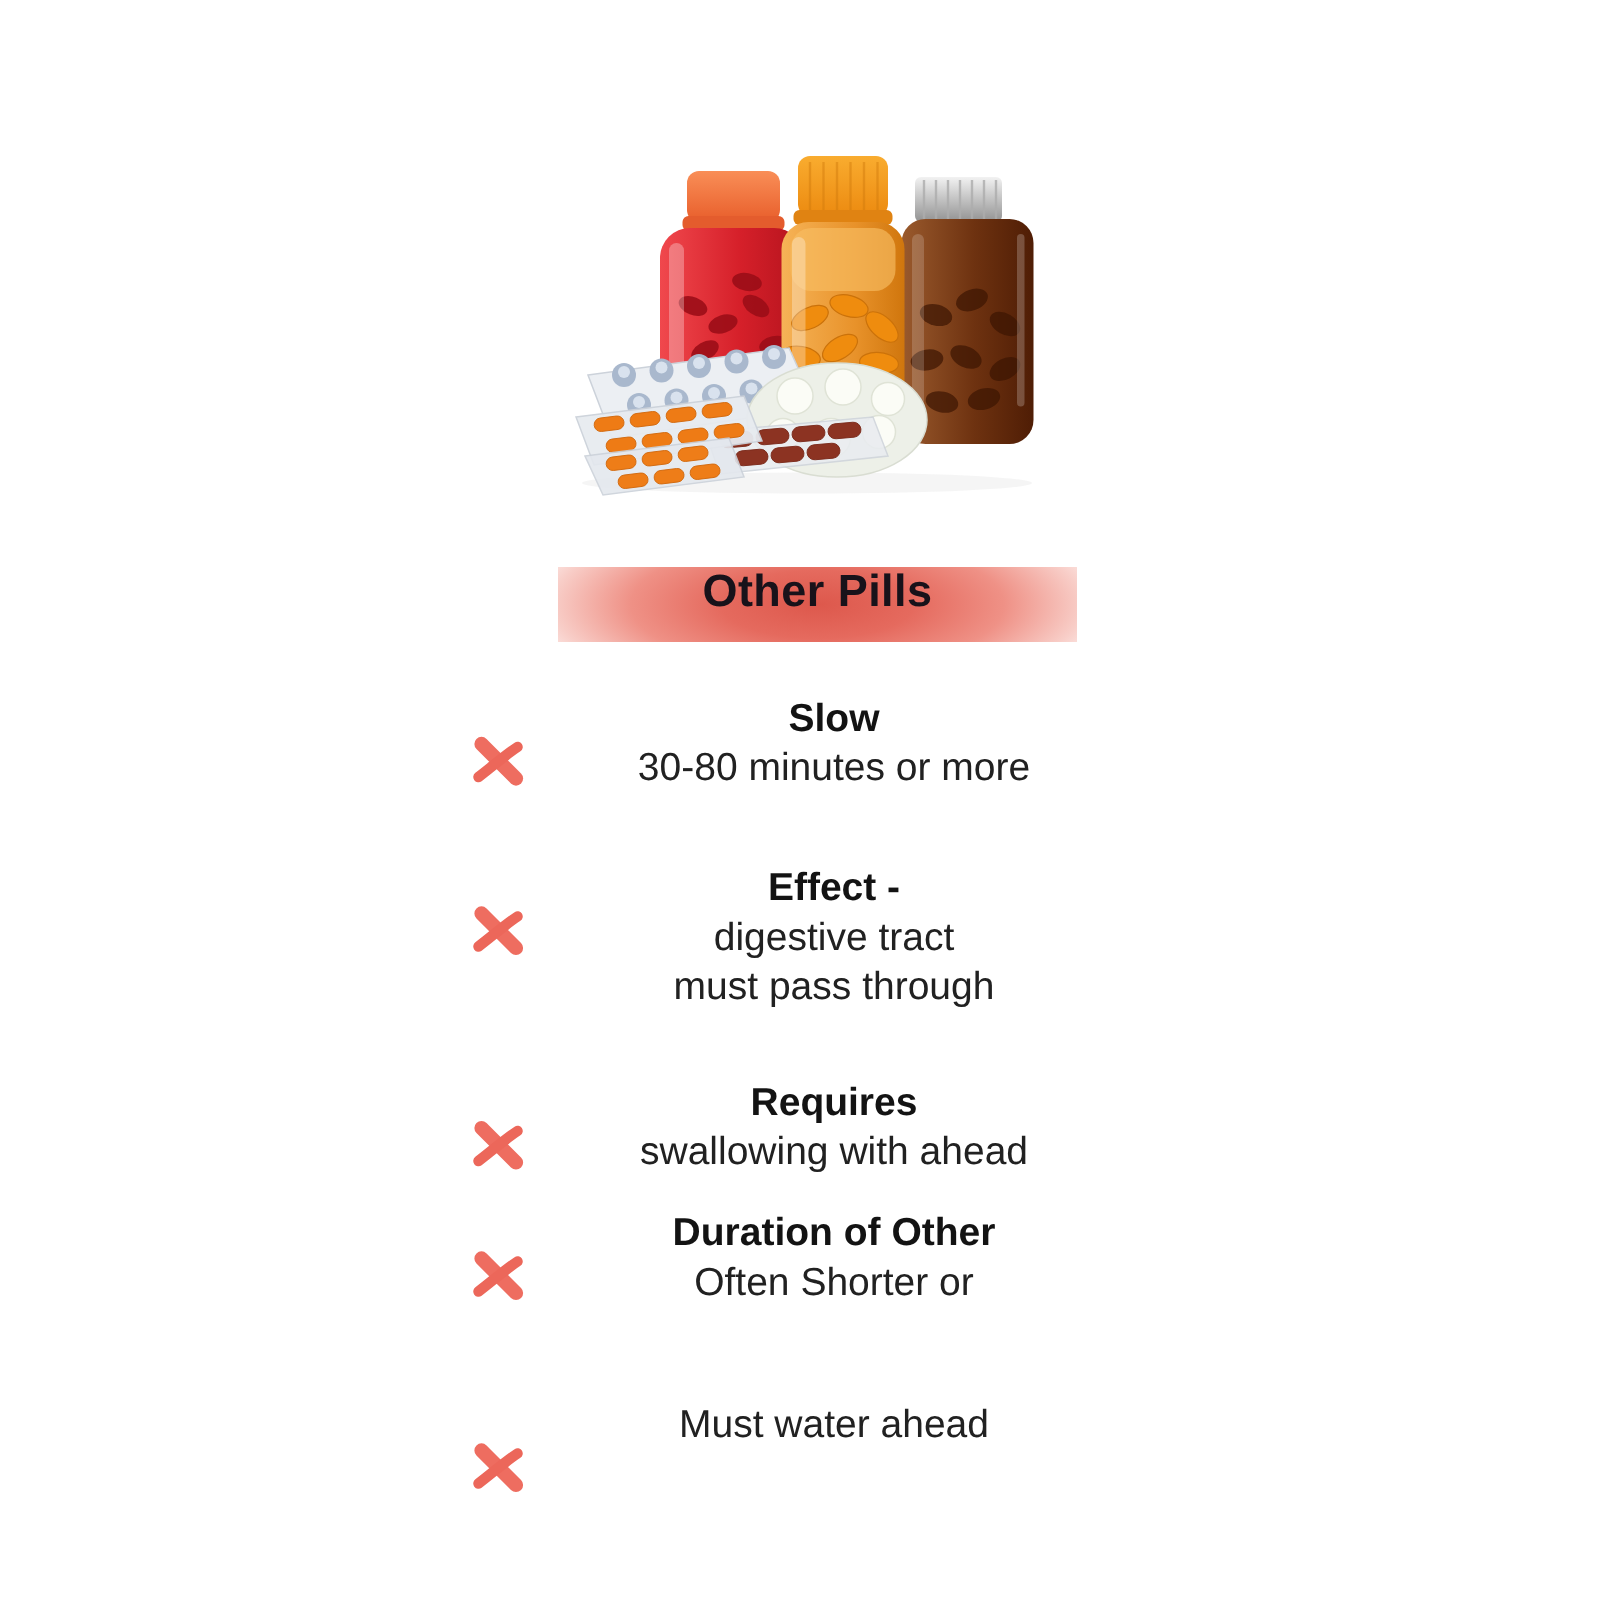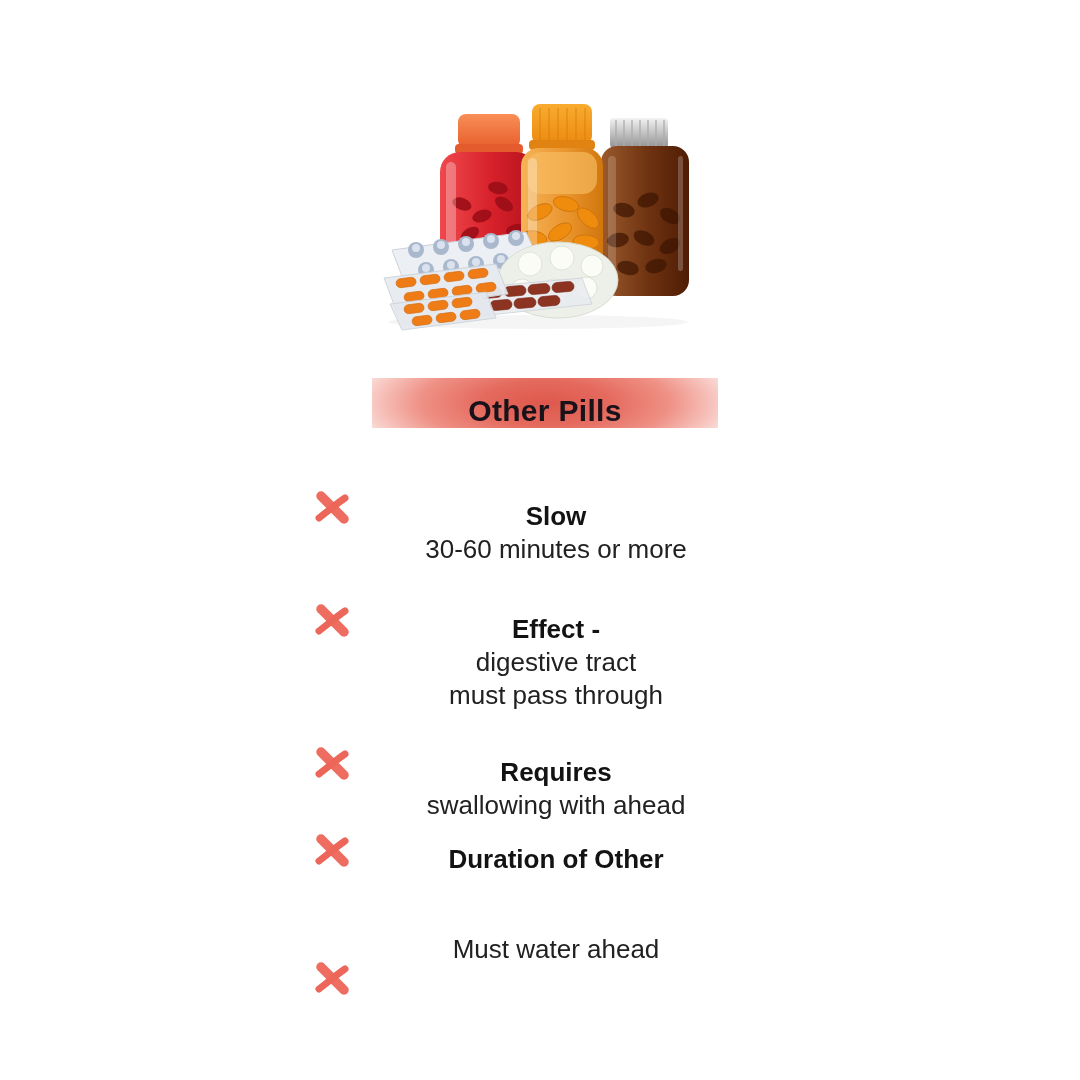--- a/index.html
+++ b/index.html
@@ -20,21 +20,21 @@
     left: 378px; top: 92px;
     width: 332px; height: 240px;
   }
   .photo svg { width: 100%; height: 100%; display: block; }
 
   
   .header-bar {
     position: absolute;
     left: 372px; top: 378px;
     width: 346px; height: 50px;
-    display: flex; align-items: flex-end; justify-content: center;
+    display: flex; align-items: flex-start; justify-content: center;
     background: radial-gradient(ellipse 62% 150% at 50% 50%,
       #dd584c 0%, #e56a5e 30%, #ef9186 58%, #f8cdc7 82%, #ffffff 100%);
   }
   .header-title {
     font-size: 30px;
     font-weight: 700;
     color: #18121a;
     letter-spacing: 0.3px;
   }
 
@@ -50,21 +50,21 @@
   .i4 { top: 805px; }
   .i5 { top: 933px; }
   .item .x-icon {
     position: absolute;
     left: 62px; top: 26px;
     width: 40px; height: 38px;
   }
   .item .x-icon svg { width: 100%; height: 100%; display: block; }
   .item-heading {
     font-size: 26px; font-weight: 700;
-    line-height: 33px; color: #131313; margin-top: 38px;
+    line-height: 33px; color: #131313;
   }
   .item-line {
     font-size: 26px; font-weight: 400;
     line-height: 33px; color: #212121;
   }
   .item-line:empty { display: none; }
 </style>
 </head>
 <body>
 
@@ -268,21 +268,21 @@
   </div>
 
   <div class="item i1">
     <span class="x-icon">
       <svg viewBox="0 0 40 38">
           <path d="M9 8 C16 15 24 23 32 31" stroke="#ee6d60" stroke-width="9.5" stroke-linecap="round" fill="none"></path>
           <path d="M33 10 C24 16 15 24 7 30" stroke="#ec675a" stroke-width="7" stroke-linecap="round" fill="none"></path>
         </svg>
     </span>
     <div class="item-heading">Slow</div>
-    <div class="item-line">30-60 minutes or more</div>
+    <div class="item-line">30-80 minutes or more</div>
 
   </div>
 
   <div class="item i2">
     <span class="x-icon">
       <svg viewBox="0 0 40 38">
           <path d="M9 8 C16 15 24 23 32 31" stroke="#ee6d60" stroke-width="9.5" stroke-linecap="round" fill="none"></path>
           <path d="M33 10 C24 16 15 24 7 30" stroke="#ec675a" stroke-width="7" stroke-linecap="round" fill="none"></path>
         </svg>
     </span>
@@ -304,20 +304,21 @@
   </div>
 
   <div class="item i4">
     <span class="x-icon">
       <svg viewBox="0 0 40 38">
           <path d="M9 8 C16 15 24 23 32 31" stroke="#ee6d60" stroke-width="9.5" stroke-linecap="round" fill="none"></path>
           <path d="M33 10 C24 16 15 24 7 30" stroke="#ec675a" stroke-width="7" stroke-linecap="round" fill="none"></path>
         </svg>
     </span>
     <div class="item-heading">Duration of Other</div>
+    <div class="item-line">Often Shorter or</div>
   </div>
 
   <div class="item i5">
     <span class="x-icon">
       <svg viewBox="0 0 40 38">
           <path d="M9 8 C16 15 24 23 32 31" stroke="#ee6d60" stroke-width="9.5" stroke-linecap="round" fill="none"></path>
           <path d="M33 10 C24 16 15 24 7 30" stroke="#ec675a" stroke-width="7" stroke-linecap="round" fill="none"></path>
         </svg>
     </span>
     <div class="item-line">Must water ahead</div>

